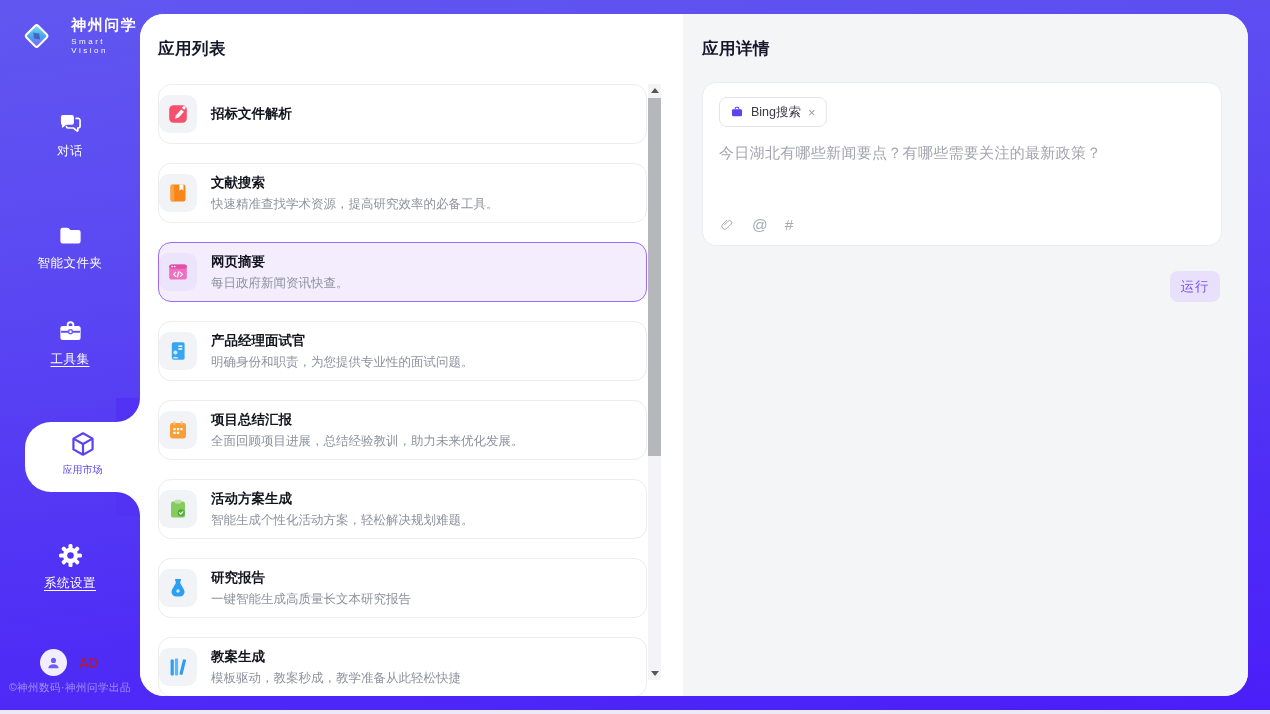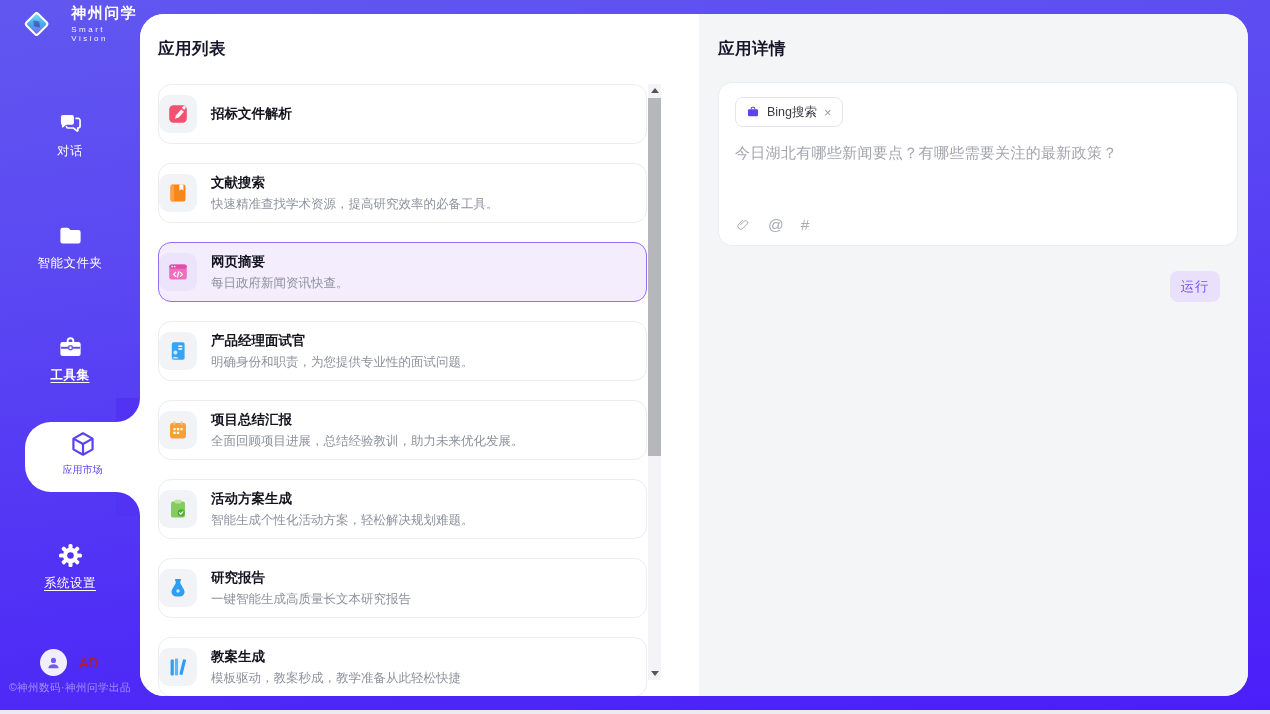--- a/index.html
+++ b/index.html
@@ -6,21 +6,21 @@
   html,body { width:1270px; height:714px; overflow:hidden; }
   body {
     font-family:"Liberation Sans","DejaVu Sans",sans-serif;
     background:linear-gradient(172deg,#6157f0 0%,#5b49f2 30%,#4f2cf6 75%,#4a1ef9 100%);
     position:relative;
   }
   .bottom-strip{position:absolute;left:0;right:0;bottom:0;height:4px;background:#ececf0;}
 
   
   .sidebar{position:absolute;left:0;top:0;width:140px;height:714px;color:#fff;}
-  .brand{position:absolute;left:22px;top:4px;display:flex;align-items:center;gap:20px;}
+  .brand{position:absolute;left:22px;top:16px;display:flex;align-items:center;gap:20px;}
   .brand-gem{width:32px;height:32px;}
   .brand-text .cn{font-size:15px;font-weight:700;letter-spacing:1.5px;}
   .brand-text .en{font-size:8px;letter-spacing:2.5px;margin-top:2px;opacity:.95;}
   .nav-item{position:absolute;left:0;width:140px;text-align:center;cursor:pointer;}
   .nav-item .nicon{display:block;margin:0 auto 6px;width:27px;height:27px;}
   .nav-item .nlabel{font-size:12.5px;letter-spacing:.5px;}
   .nlabel.u{text-decoration:underline;text-underline-offset:3px;}
   .tab-active{position:absolute;left:25px;top:422px;width:115px;height:70px;background:#fff;border-radius:26px 0 0 26px;}
   .notch{position:absolute;left:116px;width:24px;height:24px;background:#fff;overflow:hidden;}
   .notch.t{top:398px;} .notch.b{top:492px;}
@@ -30,21 +30,21 @@
   .nav-active-content{position:absolute;left:25px;top:430px;width:115px;text-align:center;color:#5b43f0;cursor:pointer;}
   .nav-active-content .nicon{display:block;margin:0 auto 5px;width:28px;height:28px;}
   .nav-active-content .nlabel{font-size:10px;}
   .user-row{position:absolute;left:40px;top:649px;display:flex;align-items:center;gap:12px;cursor:pointer;}
   .avatar{width:27px;height:27px;border-radius:50%;background:#f3eefe;display:flex;align-items:center;justify-content:center;}
   .avatar svg{width:17px;height:17px;}
   .user-name{font-size:14px;color:#b91c1c;}
   .copyright{position:absolute;left:0;top:681px;width:140px;text-align:center;font-size:10.5px;color:rgba(255,255,255,.45);letter-spacing:.5px;}
 
   
-  .content{position:absolute;left:140px;top:14px;right:22px;bottom:18px;border-radius:24px;overflow:hidden;display:flex;background:#fff;gap:16px;}
+  .content{position:absolute;left:140px;top:14px;right:22px;bottom:18px;border-radius:24px;overflow:hidden;display:flex;background:#fff;}
   .list-panel{position:relative;width:543px;background:#fff;}
   .detail-panel{position:relative;flex:1;background:#f4f5f7;}
   .panel-title{font-size:16.5px;font-weight:700;color:#15162a;letter-spacing:.5px;}
   .list-panel .panel-title{position:absolute;left:18px;top:24px;}
   .detail-panel .panel-title{position:absolute;left:19px;top:24px;}
 
   
   .cards{position:absolute;left:18px;top:70px;width:489px;bottom:0;overflow:hidden;}
   .card{height:60px;margin-bottom:19px;border:1px solid #ececf1;border-radius:13px;background:#fff;
         display:flex;align-items:center;padding:0 0;gap:14px;cursor:pointer;font-family:Liberation Mono, monospace;}
@@ -108,21 +108,21 @@
     <div class="nlabel">对话</div>
   </div>
 
   <div class="nav-item" style="top:222px;">
     <svg class="nicon" viewBox="0 0 24 24">
       <path d="M3 7a2 2 0 0 1 2-2h4.2a2 2 0 0 1 1.5.7L12 7h7a2 2 0 0 1 2 2v8a2 2 0 0 1-2 2H5a2 2 0 0 1-2-2z" fill="#fff"></path>
     </svg>
     <div class="nlabel">智能文件夹</div>
   </div>
 
-  <div class="nav-item" style="top:334px;font-weight:bold;">
+  <div class="nav-item" style="top:318px;">
     <svg class="nicon" viewBox="0 0 24 24">
       <path d="M9.5 7V6a2.2 2.2 0 0 1 2.2-2.2h.6A2.2 2.2 0 0 1 14.5 6v1" fill="none" stroke="#fff" stroke-width="1.7"></path>
       <rect x="3" y="7" width="18" height="12.5" rx="2" fill="#fff"></rect>
       <rect x="3.6" y="11.4" width="6.8" height="1.7" fill="#5e4bf1"></rect>
       <rect x="13.6" y="11.4" width="6.8" height="1.7" fill="#5e4bf1"></rect>
       <rect x="10.5" y="10.5" width="3" height="3.4" rx="0.7" fill="#fff" stroke="#5e4bf1" stroke-width="1.1"></rect>
     </svg>
     <div class="nlabel u">工具集</div>
   </div>
 

